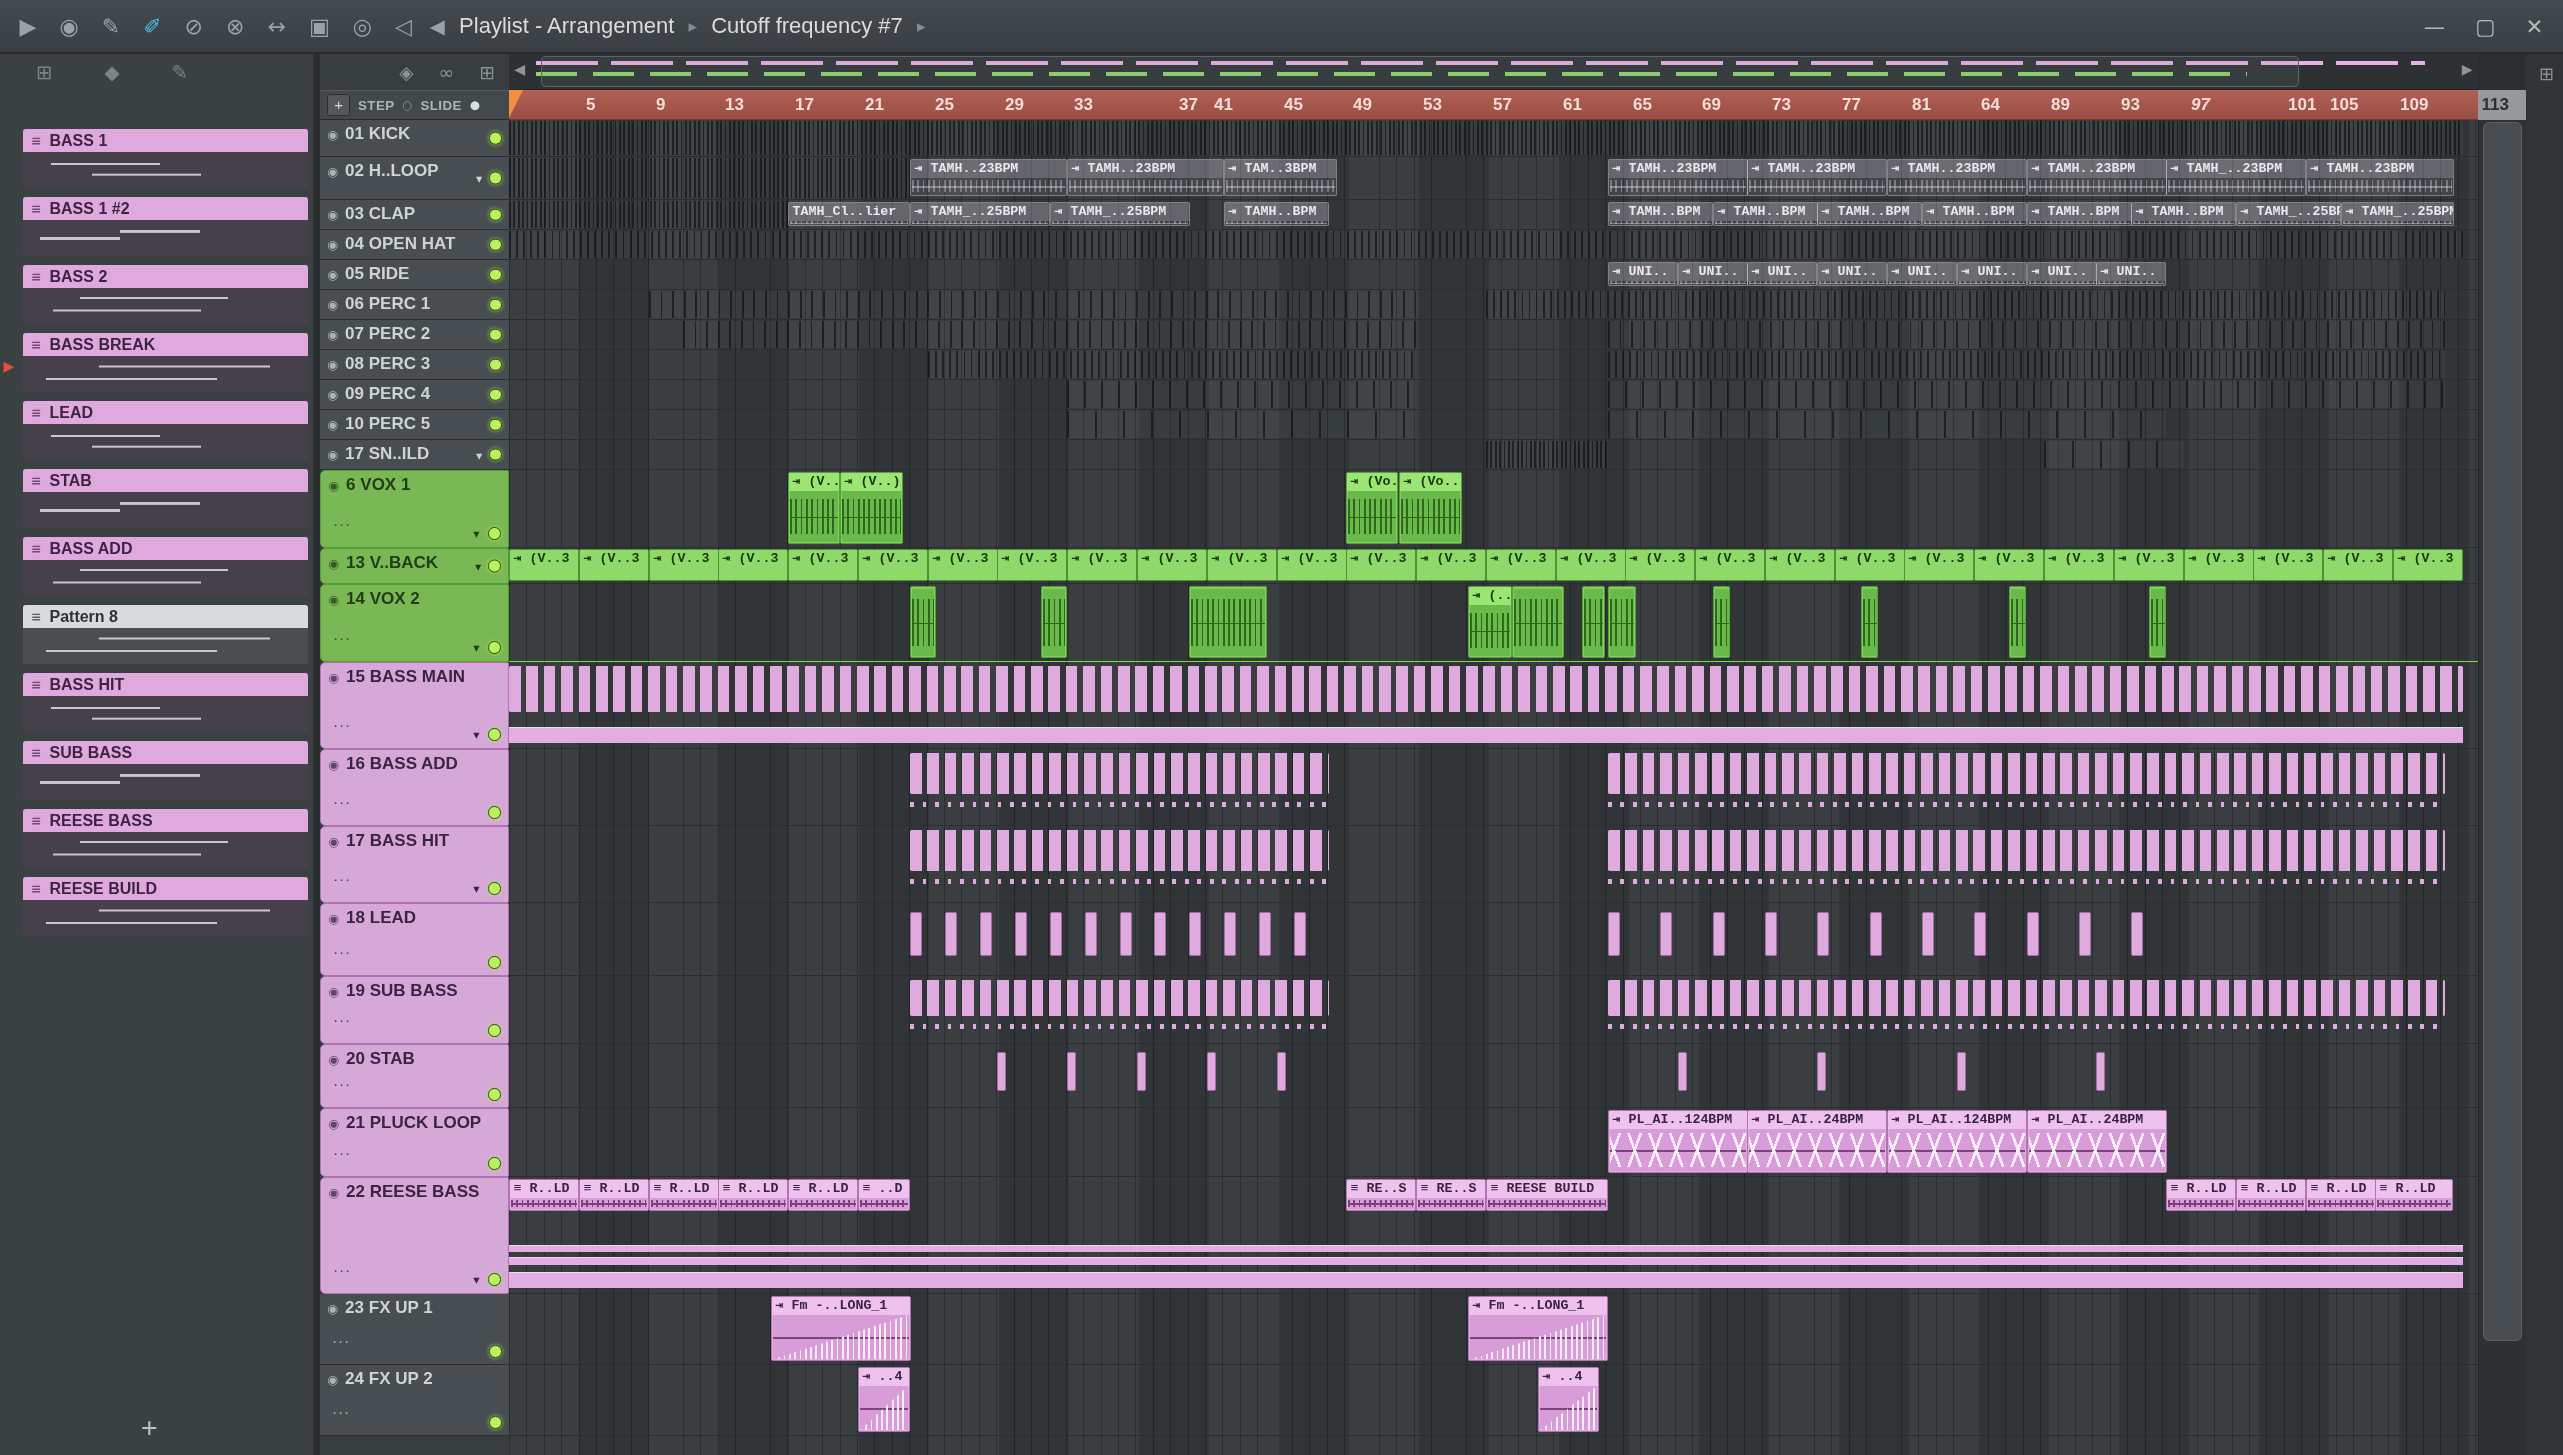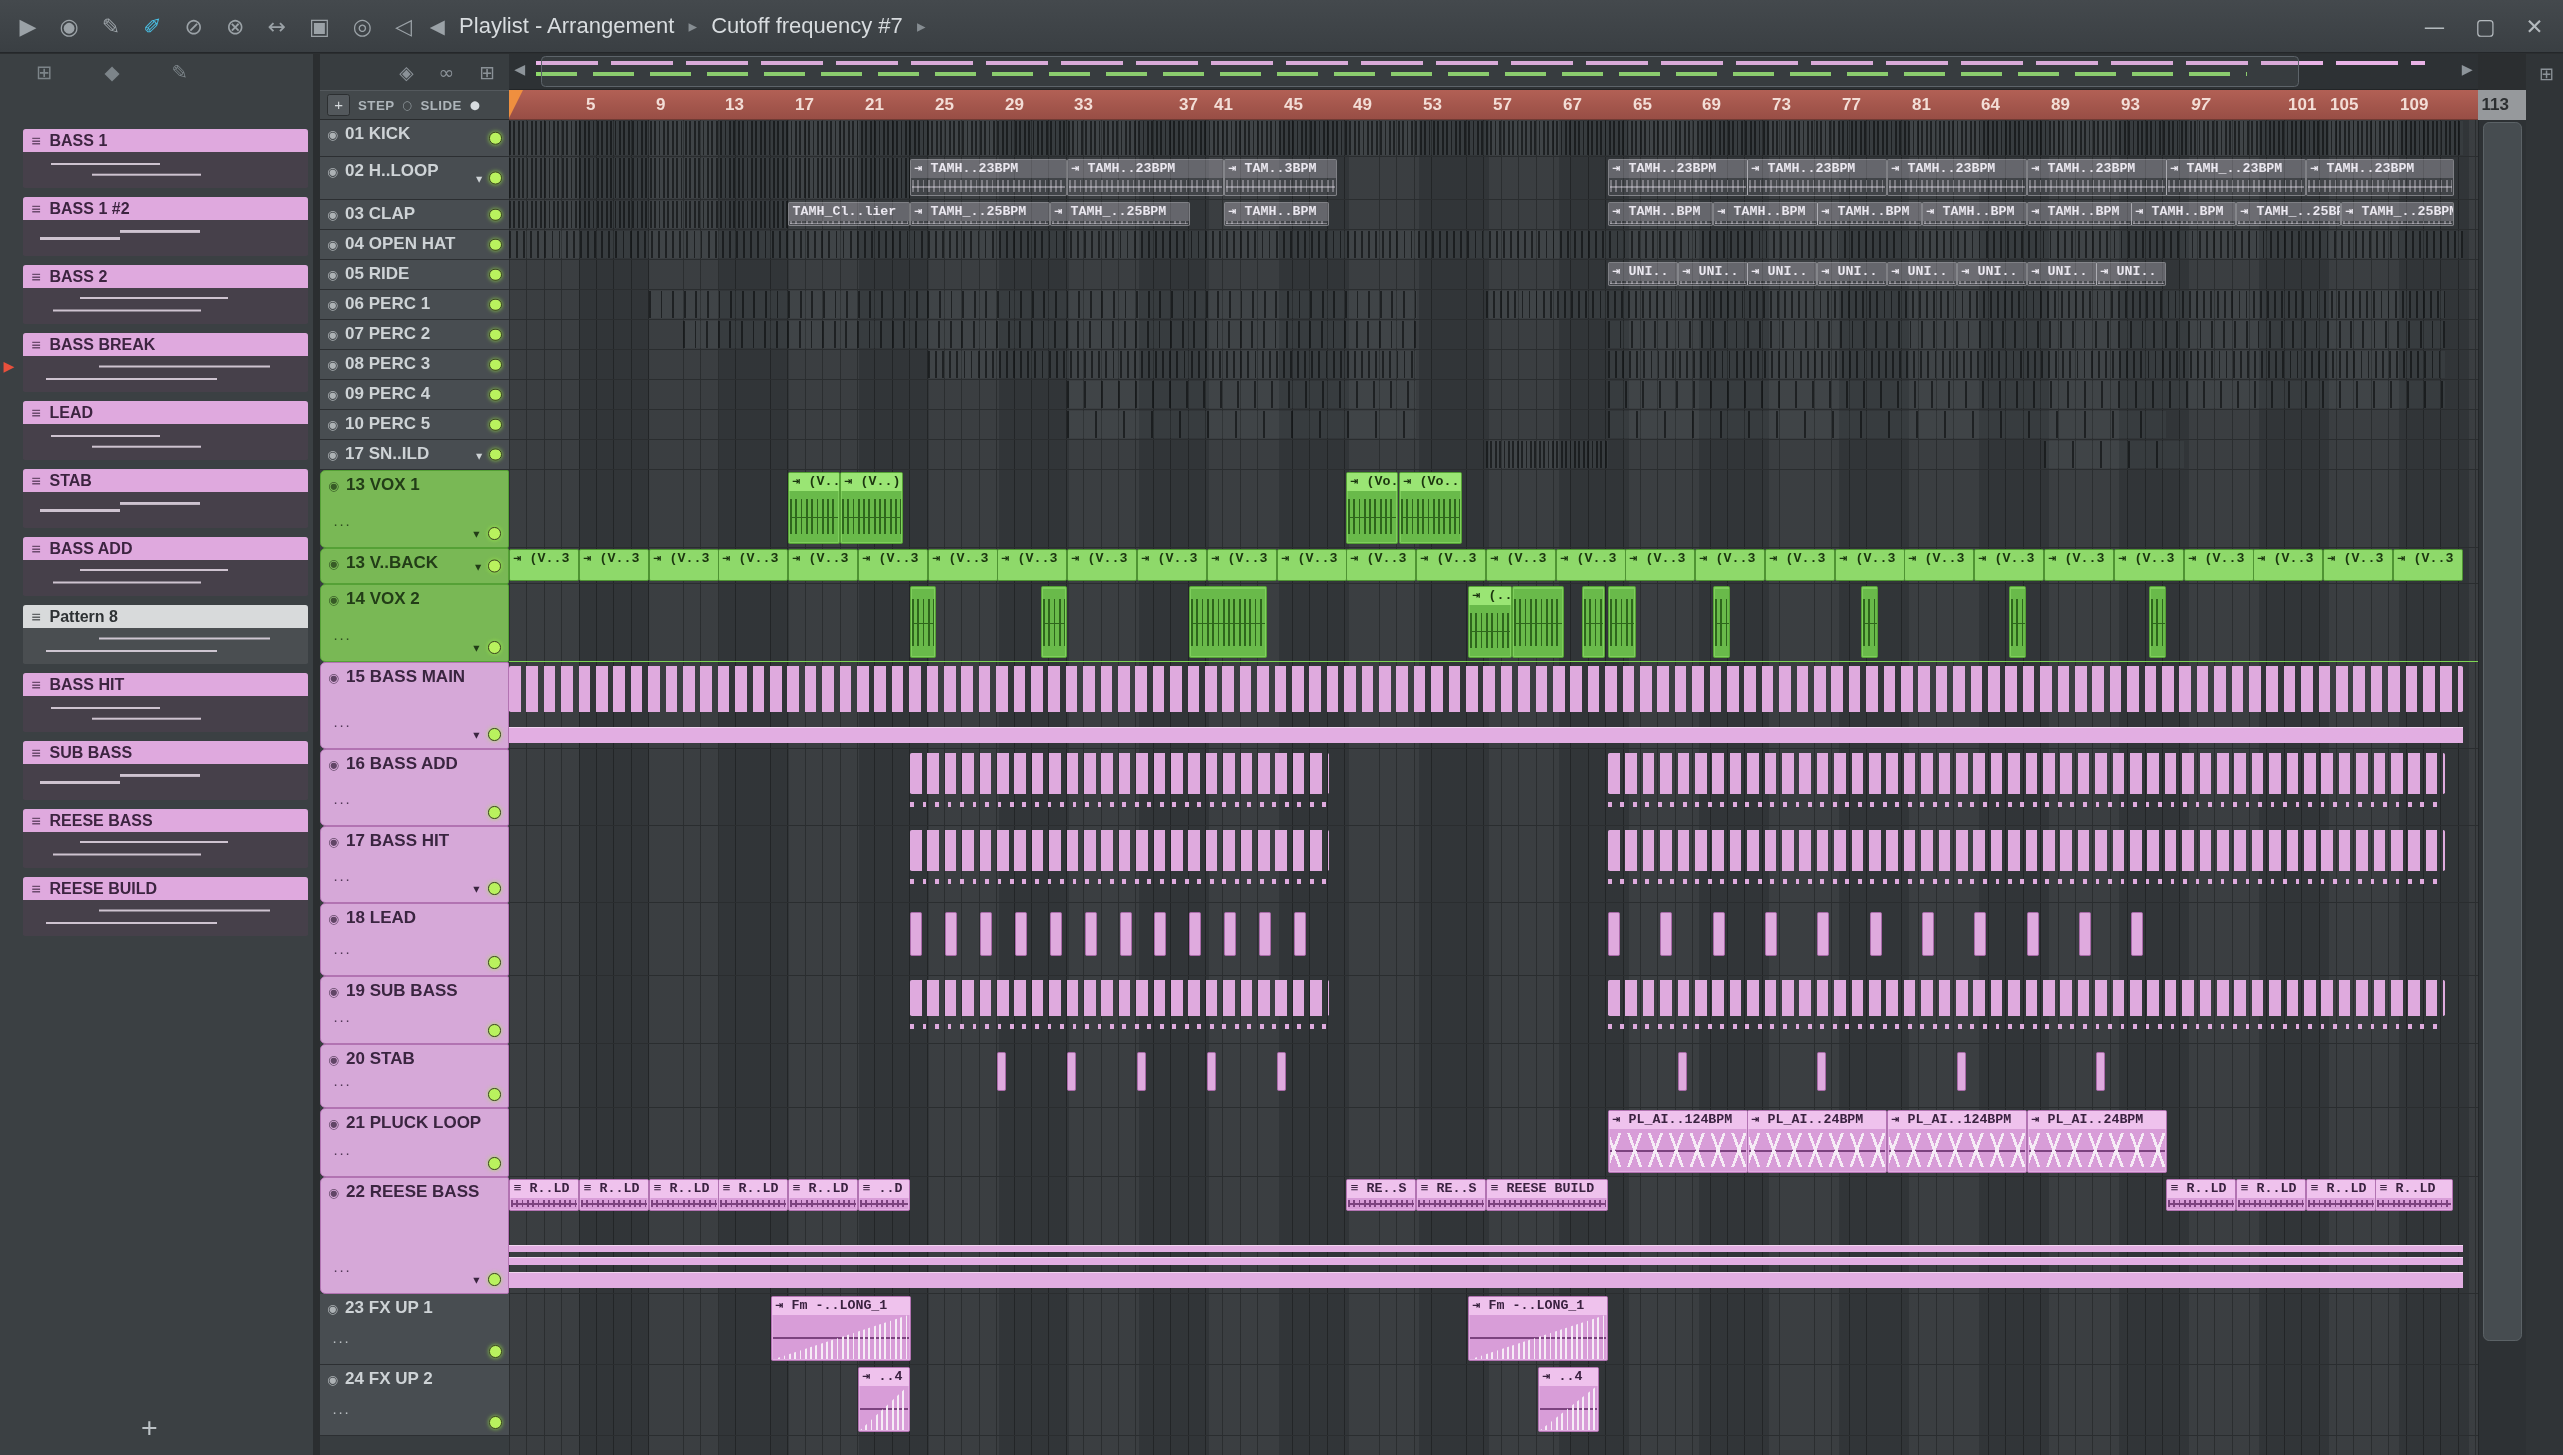--- a/index.html
+++ b/index.html
@@ -405,21 +405,21 @@
             <span>17 SN..ILD</span>
           </div>
           <div class="t-right">
             <span class="t-dd">▾</span>
             <div class="led"></div>
           </div>
         </div>
         <div class="thdr green tall" style="height: 78px;">
           <div class="t-top">
             <span class="t-ic">◉</span>
-            <span>13 VOX 1</span>
+            <span>6 VOX 1</span>
           </div>
           <div class="t-dots">...</div>
           <div class="t-bot">
             <span class="t-dd">▾</span>
             <div class="led"></div>
           </div>
         </div>
         <div class="thdr green" style="height: 36px;">
           <div class="t-top">
             <span class="t-ic">◉</span>
@@ -563,21 +563,21 @@
         <span class="rnum" style="left: 356px;">21</span>
         <span class="rnum" style="left: 426px;">25</span>
         <span class="rnum" style="left: 496px;">29</span>
         <span class="rnum" style="left: 565px;">33</span>
         <span class="rnum" style="left: 670px;">37</span>
         <span class="rnum" style="left: 705px;">41</span>
         <span class="rnum" style="left: 775px;">45</span>
         <span class="rnum" style="left: 844px;">49</span>
         <span class="rnum" style="left: 914px;">53</span>
         <span class="rnum" style="left: 984px;">57</span>
-        <span class="rnum" style="left: 1054px;">67</span>
+        <span class="rnum" style="left: 1054px;">61</span>
         <span class="rnum" style="left: 1124px;">65</span>
         <span class="rnum" style="left: 1193px;">69</span>
         <span class="rnum" style="left: 1263px;">73</span>
         <span class="rnum" style="left: 1333px;">77</span>
         <span class="rnum" style="left: 1403px;">81</span>
         <span class="rnum" style="left: 1472px;">64</span>
         <span class="rnum" style="left: 1542px;">89</span>
         <span class="rnum" style="left: 1612px;">93</span>
         <span class="rnum" style="left: 1682px; font-style: italic;">97</span>
         <span class="rnum" style="left: 1779px;">101</span>

